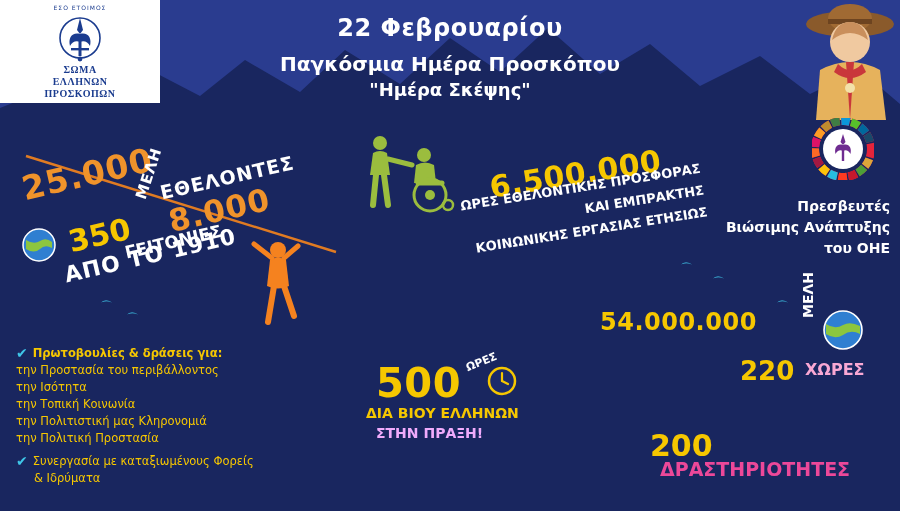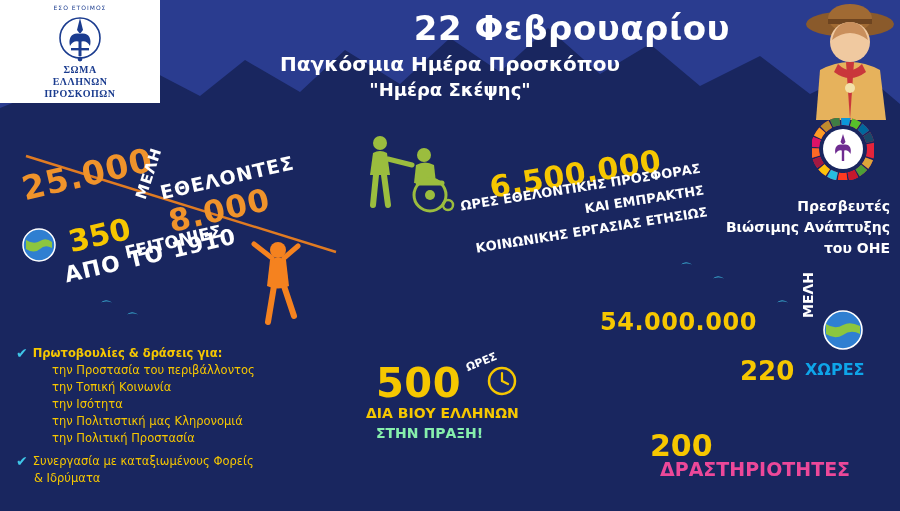--- a/index.html
+++ b/index.html
@@ -69,26 +69,25 @@
   
   .header {
     position: absolute;
     left: 170px;
     top: 8px;
     width: 560px;
     text-align: center;
     color: #ffffff;
   }
   .header .l1 {
-    font-size: 34px;
+    font-size: 24px;
     font-weight: bold;
     letter-spacing: 0.5px;
     line-height: 40px;
     font-family: "DejaVu Sans", sans-serif;
-    text-align: right;
   }
   .header .l2 {
     font-size: 20px;
     font-weight: bold;
     line-height: 28px;
     margin-top: 2px;
   }
   .header .l3 {
     font-size: 18px;
     font-weight: bold;
@@ -255,21 +254,21 @@
     left: 366px; top: 405px;
     font-size: 14px;
     font-weight: bold;
     color: #f6c700;
   }
   .t500-l2 {
     position: absolute;
     left: 376px; top: 425px;
     font-size: 14px;
     font-weight: bold;
-    color: #86efac;
+    color: #f0abfc;
   }
 
   
   .sdg-wheel {
     position: absolute;
     left: 812px; top: 118px;
     width: 62px; height: 62px;
   }
   .sdg-text {
     position: absolute;
@@ -304,21 +303,21 @@
     left: 740px; top: 356px;
     font-size: 26px;
     font-weight: bold;
     color: #f6c700;
   }
   .tchores {
     position: absolute;
     left: 805px; top: 360px;
     font-size: 16px;
     font-weight: bold;
-    color: #0ea5e9;
+    color: #f9a8d4;
   }
   .globe-right {
     position: absolute;
     left: 823px; top: 310px;
     width: 40px; height: 40px;
   }
   
   .t200 {
     position: absolute;
     left: 650px; top: 428px;
@@ -357,21 +356,20 @@
   }
   .check {
     color: #3fc6e8;
     font-size: 14px;
     font-weight: bold;
     margin-right: 5px;
     line-height: 16px;
   }
   .bl-head { font-weight: bold; }
   .bl-sub {
-    margin-left: 36px;
   }
   .bl-sub div { line-height: 17px; }
   .bl-last { margin-top: 6px; }
   .bl-last-2 { margin-left: 18px; }
 
   .bird {
     position: absolute;
     color: #3fc6e8;
     font-size: 13px;
     line-height: 13px;
@@ -532,22 +530,22 @@
   <div class="t200">200</div>
   <div class="t200-l2">ΔΡΑΣΤΗΡΙΟΤΗΤΕΣ</div>
 
   <div class="bl-list">
     <div class="bl-row">
       <span class="check">✔</span>
       <span class="bl-head">Πρωτοβουλίες &amp; δράσεις για:</span>
     </div>
     <div class="bl-sub">
       <div>την Προστασία του περιβάλλοντος</div>
+      <div>την Ισότητα</div>
       <div>την Τοπική Κοινωνία</div>
-      <div>την Ισότητα</div>
       <div>την Πολιτιστική μας Κληρονομιά</div>
       <div>την Πολιτική Προστασία</div>
     </div>
     <div class="bl-row bl-last">
       <span class="check">✔</span>
       <span>Συνεργασία με καταξιωμένους Φορείς</span>
     </div>
     <div class="bl-last-2">&amp; Ιδρύματα</div>
   </div>
 

